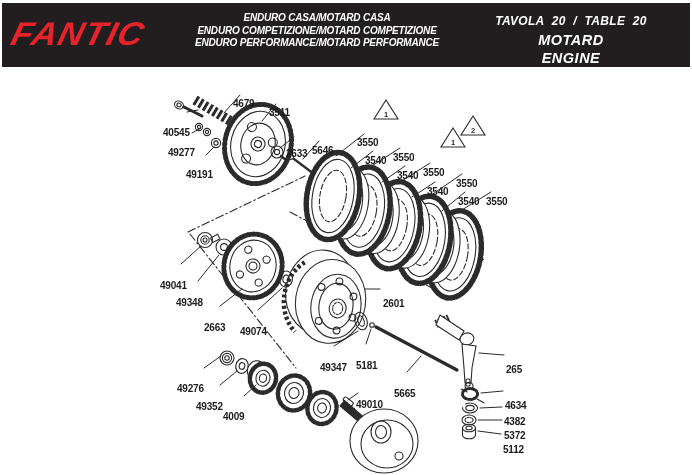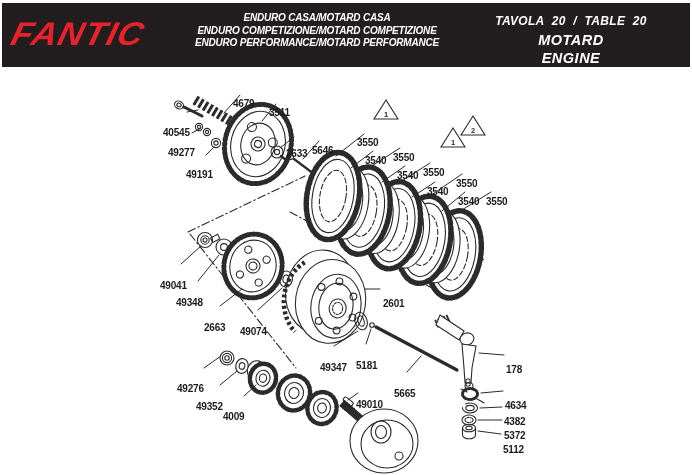--- a/index.html
+++ b/index.html
@@ -320,21 +320,21 @@
         <div class="part-label" style="left: 458px; top: 181px;">3540</div>
         <div class="part-label" style="left: 486px; top: 181px;">3550</div>
         <div class="part-label" style="left: 383px; top: 283px;">2601</div>
         <div class="part-label" style="left: 160px; top: 265px;">49041</div>
         <div class="part-label" style="left: 176px; top: 282px;">49348</div>
         <div class="part-label" style="left: 204px; top: 307px;">2663</div>
         <div class="part-label" style="left: 240px; top: 311px;">49074</div>
         <div class="part-label" style="left: 320px; top: 347px;">49347</div>
         <div class="part-label" style="left: 356px; top: 345px;">5181</div>
         <div class="part-label" style="left: 394px; top: 373px;">5665</div>
-        <div class="part-label" style="left: 506px; top: 349px;">178</div>
+        <div class="part-label" style="left: 506px; top: 349px;">265</div>
         <div class="part-label" style="left: 177px; top: 368px;">49276</div>
         <div class="part-label" style="left: 196px; top: 386px;">49352</div>
         <div class="part-label" style="left: 223px; top: 396px;">4009</div>
         <div class="part-label" style="left: 356px; top: 384px;">49010</div>
         <div class="part-label" style="left: 505px; top: 385px;">4634</div>
         <div class="part-label" style="left: 504px; top: 401px;">4382</div>
         <div class="part-label" style="left: 504px; top: 415px;">5372</div>
         <div class="part-label" style="left: 503px; top: 429px;">5112</div>
       </div>
   </main>

